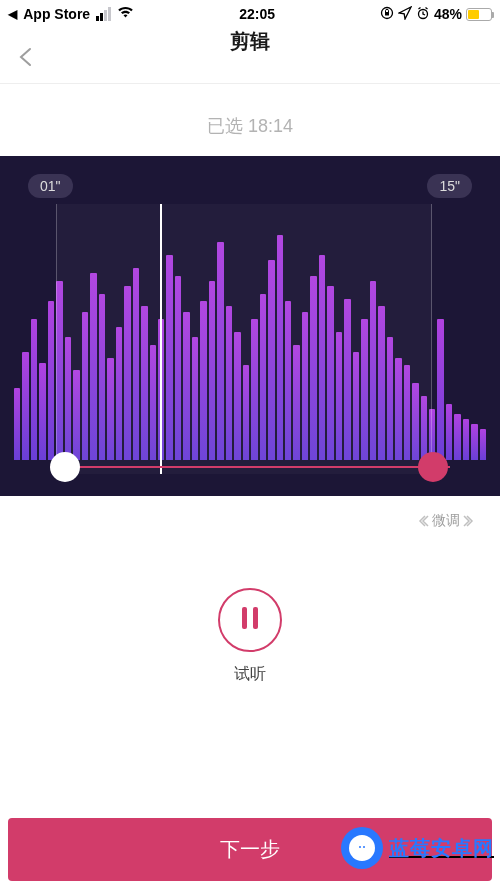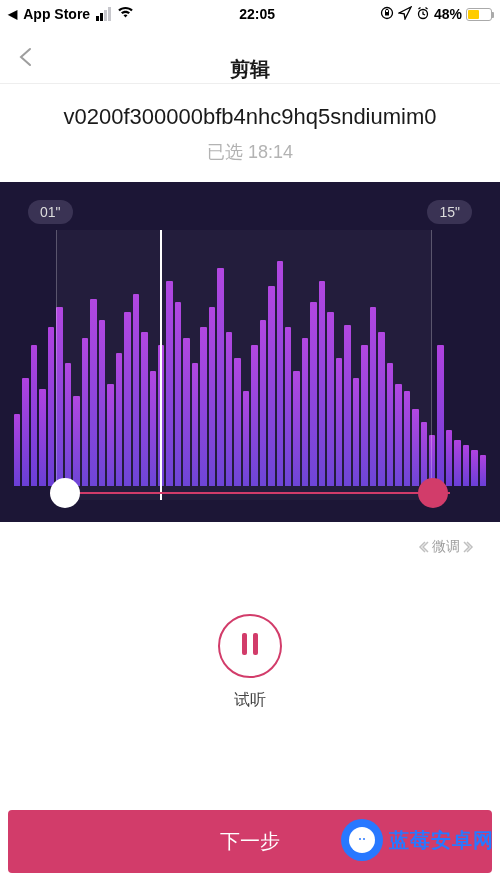--- a/index.html
+++ b/index.html
@@ -8,21 +8,21 @@
   .status-left { display: flex; align-items: center; gap: 6px; }
   .status-right { display: flex; align-items: center; gap: 4px; }
   .back-chev { font-size: 12px; }
   .signal-bars { display: inline-flex; align-items: flex-end; gap: 1px; }
   .signal-bars span { width: 3px; background: #000; }
   .signal-bars span:nth-child(1){height:5px} .signal-bars span:nth-child(2){height:8px}
   .signal-bars span:nth-child(3){height:11px;background:#c7c7cc} .signal-bars span:nth-child(4){height:14px;background:#c7c7cc}
   .battery { width: 26px; height: 13px; border: 1px solid #aaa; border-radius: 3px; position: relative; display: inline-block; }
   .battery::after { content:''; position:absolute; right:-3px; top:3px; width:2px; height:6px; background:#aaa; border-radius:0 1px 1px 0;}
   .battery-fill { position:absolute; left:1px; top:1px; bottom:1px; width:44%; background:#ffcc00; border-radius:1px;}
-  .nav { height: 56px; display:flex; align-items:flex-end; justify-content:center; position:relative; border-bottom:1px solid #eee;}
+  .nav { height: 56px; display:flex; align-items:flex-start; justify-content:center; position:relative; border-bottom:1px solid #eee;}
   .nav-back { position:absolute; left:12px; top:14px; width:30px; height:30px; display:flex; align-items:center; justify-content:center; color:#9e9e9e; cursor:pointer;}
   .nav-title { font-size:20px; font-weight:600; color:#1a1a1a;}
   .file-info { text-align:center; padding: 20px 12px 12px; }
   .filename { font-size:22px; font-weight:500; color:#1a1a1a; white-space:nowrap; overflow:hidden; text-overflow:ellipsis;}
   .selected { font-size:18px; color:#b3b3b3; margin-top:10px;}
   .editor { background:#1c1636; height:340px; position:relative; margin-top:6px;}
   .time-pill { position:absolute; top:18px; background:#3a3354; color:#ddd; font-size:14px; padding:4px 12px; border-radius:12px;}
   .time-pill.left { left:28px; } .time-pill.right { right:28px; }
   .wave-area { position:absolute; top:48px; left:0; right:0; bottom:36px; }
   .wave-bars { position:absolute; inset:0; display:flex; align-items:flex-end; justify-content:space-between; padding:0 14px; gap:2px;}
@@ -35,23 +35,23 @@
   .handle.end { background:#d23c6a; right:52px;}
   .fine { text-align:right; padding:16px 24px 0; }
   .fine-btn { display:inline-flex; align-items:center; gap:2px; color:#9e9e9e; font-size:14px; cursor:pointer;}
   .fine-btn svg { stroke:#c0c0c0; }
   .controls { display:flex; justify-content:center; gap:108px; margin-top:56px;}
   .ctrl { display:flex; flex-direction:column; align-items:center; gap:12px; cursor:pointer;}
   .ctrl-circle { width:64px; height:64px; border-radius:50%; display:flex; align-items:center; justify-content:center;}
   .ctrl-circle.outline { border:2px solid #d23c6a; color:#d23c6a;}
   .ctrl-circle.fill { background:#d23c6a; color:#fff;}
   .ctrl-label { font-size:16px; color:#444;}
-  .footer { position:absolute; left:0; right:0; bottom:8px; padding:0 8px 8px;margin-top:32px;}
+  .footer { position:absolute; left:0; right:0; bottom:0; padding:0 8px 8px;margin-top:32px;}
   .next-btn { background:#d23c6a; color:#fff; font-size:20px; font-weight:500; text-align:center; padding:18px 0; border-radius:4px; cursor:pointer;}
-  .watermark { position:absolute; right:6px; bottom:20px; display:flex; align-items:center; gap:6px; }
+  .watermark { position:absolute; right:6px; bottom:20px; display:flex; align-items:center; gap:6px;text-decoration:underline; }
   .wm-badge { width:42px; height:42px; border-radius:50%; background:#2878ff; position:relative; display:flex; align-items:center; justify-content:center;}
   .wm-badge::before { content:''; width:26px; height:26px; border-radius:50%; background:#fff;}
   .wm-dots { position:absolute; width:10px; height:10px; }
   .wm-text { font-size:20px; font-weight:700; color:#2878ff; letter-spacing:1px;}
   .pause-icon span{display:inline-block;width:5px;height:22px;background:currentColor;margin:0 3px;border-radius:2px;}
   .fade-icon { display:flex; align-items:flex-end; gap:3px;}
   .fade-icon span{width:4px;background:currentColor;border-radius:1px;}
   .fade-icon span:nth-child(1){height:10px}.fade-icon span:nth-child(2){height:18px}.fade-icon span:nth-child(3){height:24px}.fade-icon span:nth-child(4){height:18px}.fade-icon span:nth-child(5){height:10px}
 </style>
 </head>
@@ -96,21 +96,20 @@
 <div class="nav">
   <div class="nav-back">
     <svg width="22" height="22" viewBox="0 0 22 22">
         <path d="M14 3 L5 11 L14 19" stroke="#9e9e9e" stroke-width="2" fill="none" stroke-linecap="round"></path>
       </svg>
   </div>
   <div class="nav-title">剪辑</div>
 </div>
 
 <div class="file-info">
-  <div class="filename">v0200f300000bfb4nhc9hq5sndiumim0</div>
   <div class="selected">
     <span>已选</span> <span>18:14</span>
   </div>
 </div>
 
 <div class="editor">
   <div class="time-pill left">01"</div>
   <div class="time-pill right">15"</div>
   <div class="wave-area">
     <div class="wave-bars" id="wave-bars">

